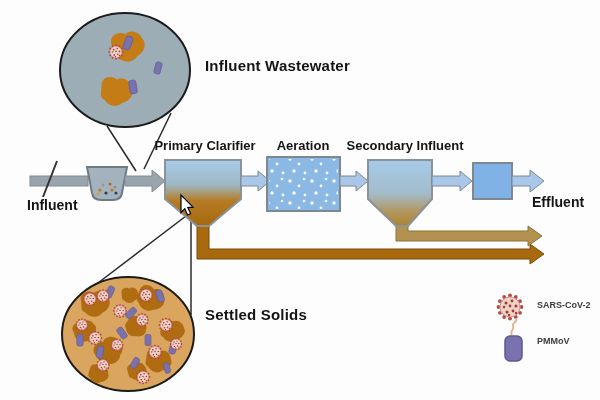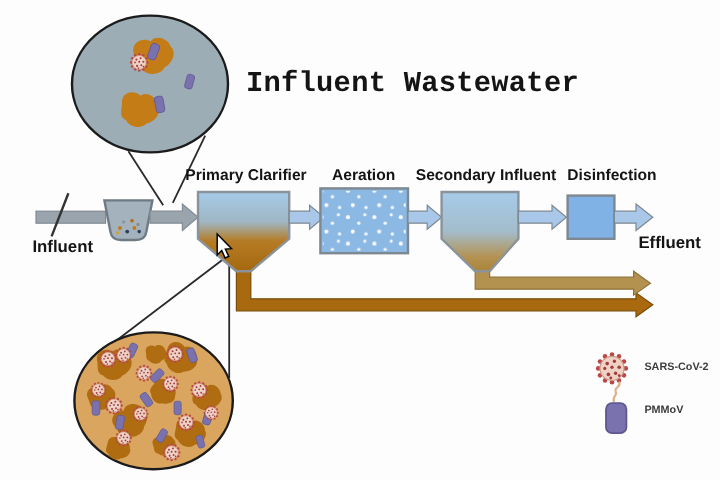--- a/index.html
+++ b/index.html
@@ -1,20 +1,20 @@
 <!DOCTYPE html>
 <html><head>
 <meta charset="utf-8">
 <style>
   html,body{margin:0;padding:0;background:#ffffff;}
   #stage{position:relative;width:600px;height:400px;background:#fdfdfd;overflow:hidden;
          font-family:"Liberation Sans",sans-serif;}
   #diagram-svg{position:absolute;left:0;top:0;}
   .lbl{position:absolute;color:#141414;white-space:nowrap;line-height:1.1;}
-  .title{font-size:24px;font-weight:700;letter-spacing:.2px;font-family:Liberation Mono, monospace;}
+  .title{font-size:15px;font-weight:700;letter-spacing:.2px;}
   .stage-lbl{font-size:13px;font-weight:700;transform:translateX(-50%);}
   .flow-lbl{font-size:14px;font-weight:700;}
   .legend-lbl{font-size:9px;font-weight:700;color:#3c3c3c;}
 </style>
 </head>
 <body>
 
 <div id="stage">
 
 <svg id="diagram-svg" width="600" height="400" viewBox="0 0 600 400">
@@ -175,25 +175,25 @@
 
   <use href="#virusDef" transform="translate(510,307)"></use>
   <g>
     <path d="M512,335 C509,331 515,330 513,326 C512,322 518,323 516,318" fill="none" stroke="#e0b089" stroke-width="1.8"></path>
     <rect x="505" y="336" width="17" height="25" rx="5" fill="#7a72ae" stroke="#5f588f" stroke-width="1.5"></rect>
   </g>
 </svg>
 
 <div class="lbl title" style="left:205px;top:58px">Influent Wastewater</div>
 
+<div class="lbl title" style="left:205px;top:307px">Settled Solids</div>
 
 <div class="lbl stage-lbl" style="left:205px;top:139px">Primary Clarifier</div>
 <div class="lbl stage-lbl" style="left:303px;top:139px">Aeration</div>
 <div class="lbl stage-lbl" style="left:405px;top:139px">Secondary Influent</div>
-<div class="lbl stage-lbl" style="left:510px;top:139px">Disinfection</div>
 
 <div class="lbl flow-lbl" style="left:27px;top:198px">Influent</div>
 <div class="lbl flow-lbl" style="left:532px;top:195px">Effluent</div>
 
 <div class="lbl legend-lbl" style="left:537px;top:301px">SARS-CoV-2</div>
 <div class="lbl legend-lbl" style="left:537px;top:337px">PMMoV</div>
 
 </div>
 
 </body></html>

